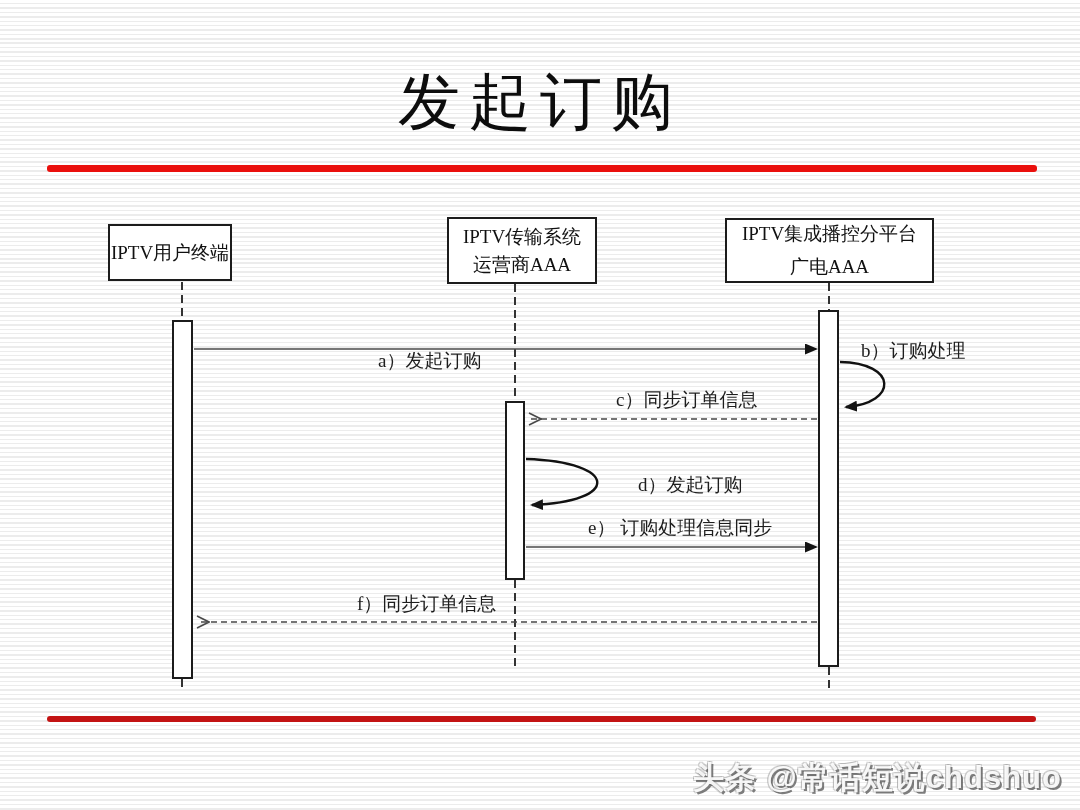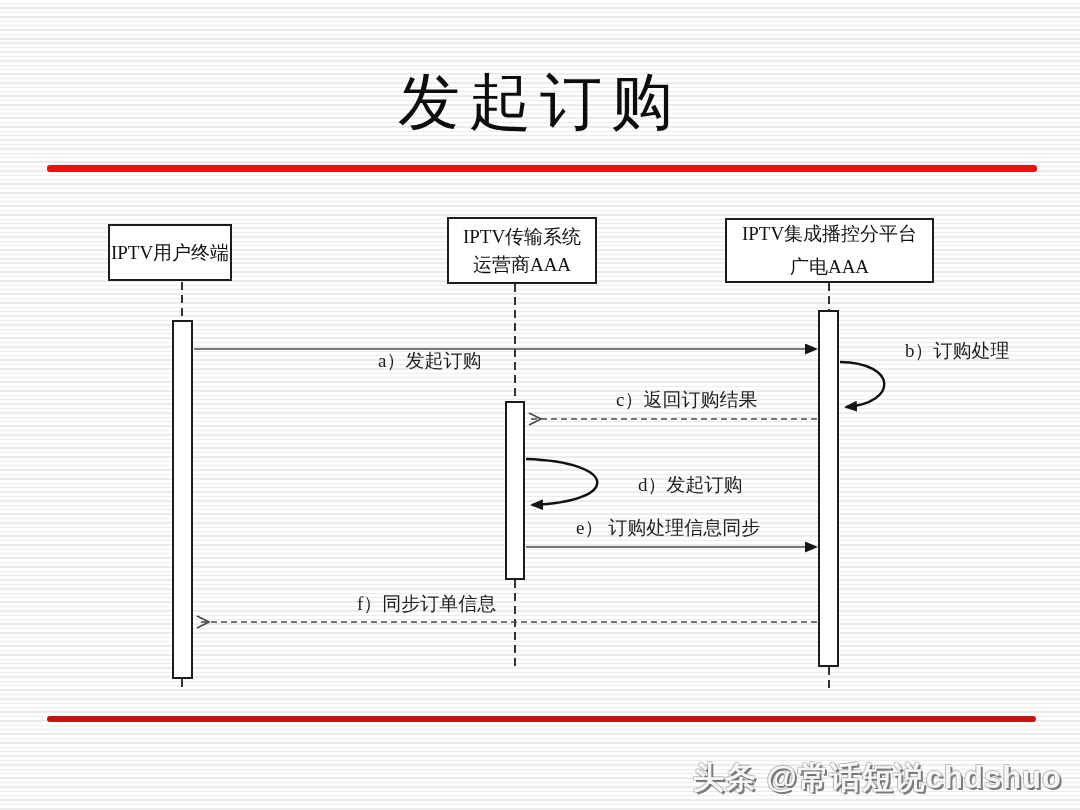--- a/index.html
+++ b/index.html
@@ -47,24 +47,24 @@
     border: 2px solid #1c1c1c;
     box-sizing: border-box;
   }
   .act-terminal { left: 172px; top: 320px; width: 21px; height: 359px; }
   .act-operator { left: 505px; top: 401px; width: 20px; height: 179px; }
   .act-platform { left: 818px; top: 310px; width: 21px; height: 357px; }
 
   
   .msg-label { font-size: 19px; color: #1d1d1d; white-space: nowrap; }
   .lbl-a { left: 378px; top: 318px; margin-top: 30px; }
-  .lbl-b { left: 861px; top: 338px; margin-left: 44px; }
+  .lbl-b { left: 861px; top: 338px; }
   .lbl-c { left: 616px; top: 387px; }
   .lbl-d { left: 638px; top: 472px; }
-  .lbl-e { left: 576px; top: 515px; }
+  .lbl-e { left: 588px; top: 515px; }
   .lbl-f { left: 357px; top: 591px; }
 
   
   .wires { left: 0; top: 0; width: 1080px; height: 810px; }
 
   
   .watermark {
     right: 18px; top: 757px;
     font-family: "Liberation Sans", "DejaVu Sans", sans-serif;
     font-size: 31px; font-weight: bold; letter-spacing: 1px;
@@ -128,18 +128,18 @@
   <span>IPTV集成播控分平台</span>
   <span>广电AAA</span>
 </div>
 
 <div class="abs activation act-terminal"></div>
 <div class="abs activation act-operator"></div>
 <div class="abs activation act-platform"></div>
 
 <div class="abs msg-label lbl-a">a）发起订购</div>
 <div class="abs msg-label lbl-b">b）订购处理</div>
-<div class="abs msg-label lbl-c">c）返回订购结果</div>
+<div class="abs msg-label lbl-c">c）同步订单信息</div>
 <div class="abs msg-label lbl-d">d）发起订购</div>
 <div class="abs msg-label lbl-e">e） 订购处理信息同步</div>
 <div class="abs msg-label lbl-f">f）同步订单信息</div>
 
 <div class="abs watermark">头条 @常话短说chdshuo</div>
 
 </body></html>

